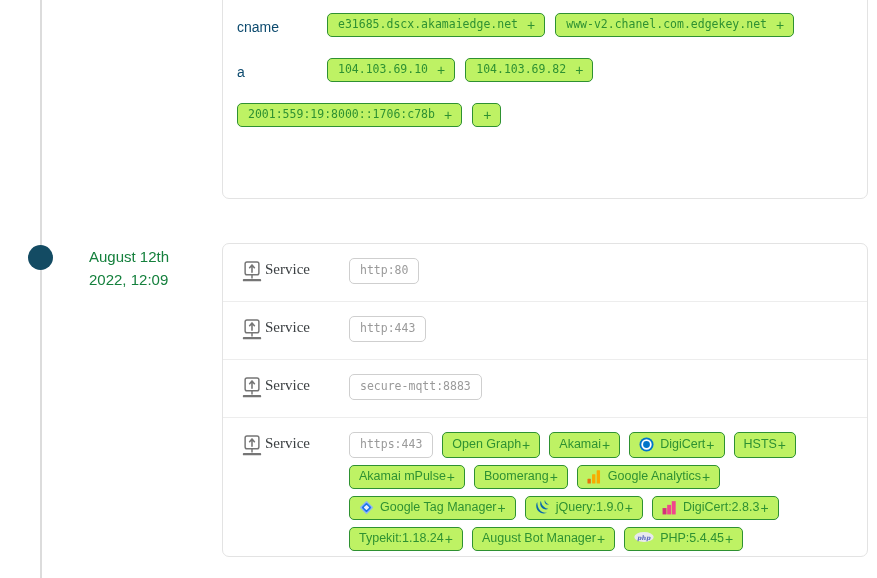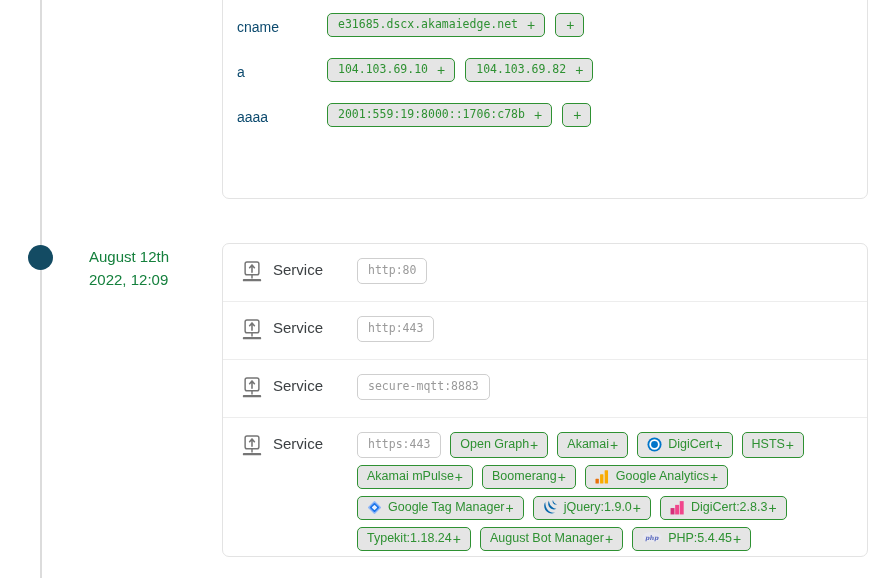--- a/index.html
+++ b/index.html
@@ -53,21 +53,21 @@
   }
   .dns-values { display: flex; flex-wrap: wrap; gap: 8px 10px; padding-top: 3px; }
 
   
   .pill {
     display: inline-flex; align-items: center; gap: 9px;
     border: 1px solid #2e9132;
     border-radius: 5px;
     padding: 3px 9px 4px 10px;
     color: #2e9132;
-    background: #e5e5e5;
+    background: #bef264;
     font-size: 11.5px;
     line-height: 15px;
     white-space: nowrap;
     font-family: "DejaVu Sans Mono", monospace;
   }
   .pill .plus {
     font-size: 14px; line-height: 12px; color: #2e9132; font-weight: 400;
     font-family: "Liberation Sans", sans-serif;
   }
 
@@ -96,23 +96,23 @@
   
   .svc-row {
     display: flex; align-items: flex-start;
     padding: 14px 16px 14px 18px;
     border-bottom: 1px solid #ededed;
     min-height: 58px;
   }
   .svc-row:last-child { border-bottom: none; }
   .svc-icon { flex: 0 0 24px; width: 24px; height: 26px; margin-top: 3px; }
   .svc-name {
-    flex: 0 0 84px; margin-left: 8px;
+    flex: 0 0 84px; margin-left: 0;
     font-size: 15px; color: #3c4043; padding-top: 3px;
-    font-family: Liberation Sans, sans-serif;
+    font-family: Liberation Serif, serif;
   }
   .svc-values { display: flex; flex-wrap: wrap; gap: 7px 9px; padding-top: 0px; }
 
   
   .ico { width: 15px; height: 15px; display: inline-block; flex: 0 0 15px; }
   .ico svg { display: block; width: 15px; height: 15px; }
 </style>
 </head>
 <body>
 
@@ -129,39 +129,39 @@
     <div id="dns-rows">
         <div class="dns-row"></div>
         <div class="dns-row">
           <div class="dns-label">cname</div>
           <div class="dns-values">
             <span class="pill">
               <span>e31685.dscx.akamaiedge.net</span>
               <span class="plus">+</span>
             </span>
             <span class="pill">
+              <span>www-v2.chanel.com.edgekey.net</span>
               <span class="plus">+</span>
             </span>
           </div>
         </div>
         <div class="dns-row">
           <div class="dns-label">a</div>
           <div class="dns-values">
             <span class="pill">
               <span>104.103.69.10</span>
               <span class="plus">+</span>
             </span>
             <span class="pill">
               <span>104.103.69.82</span>
               <span class="plus">+</span>
             </span>
           </div>
         </div>
         <div class="dns-row">
-          <div class="dns-label">aaaa</div>
           <div class="dns-values">
             <span class="pill">
               <span>2001:559:19:8000::1706:c78b</span>
               <span class="plus">+</span>
             </span>
             <span class="pill">
               <span class="plus">+</span>
             </span>
           </div>
         </div>

